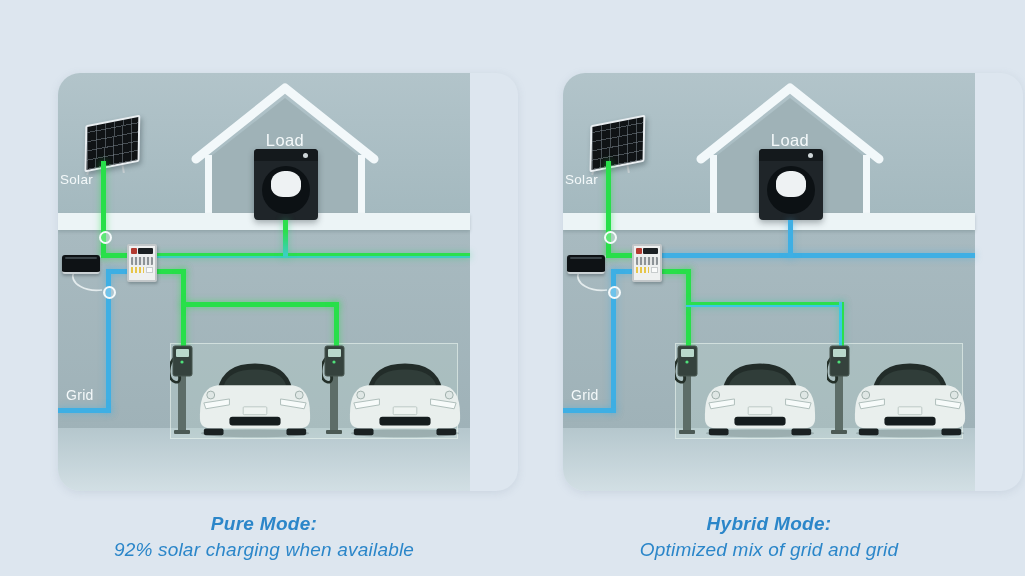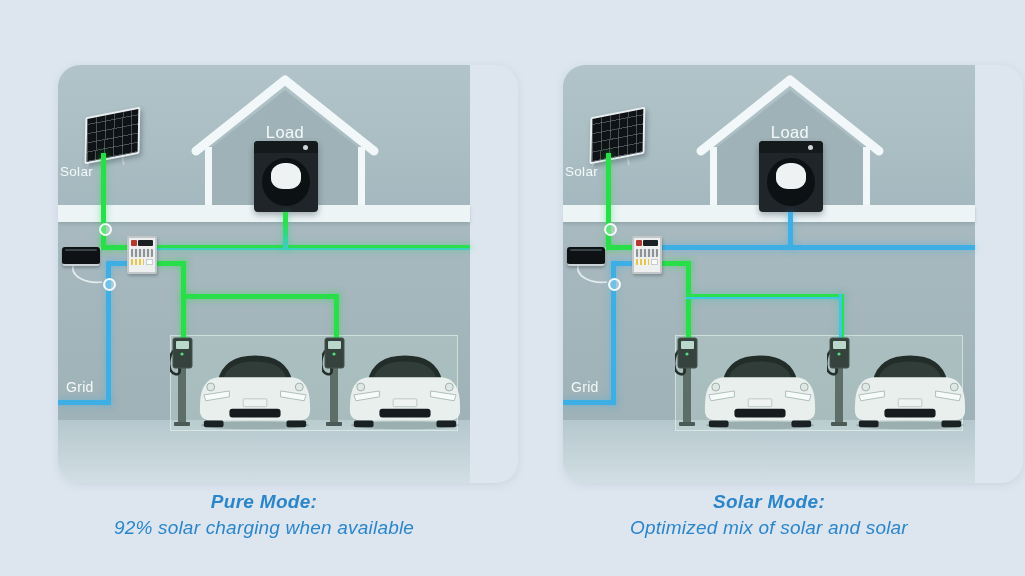--- a/index.html
+++ b/index.html
@@ -3,21 +3,21 @@
 <meta charset="utf-8">
 <style>
   html,body { margin:0; padding:0; }
   body {
     width:1025px; height:576px; position:relative;
     background:#dde6ef;
     font-family:"Liberation Sans", sans-serif;
     overflow:hidden;
   }
   .panel {
-    position:absolute; top:65px; width:460px; height:418px;
+    position:absolute; top:73px; width:460px; height:418px;
     border-radius:22px; overflow:hidden;
     box-shadow:0 2px 8px rgba(120,140,160,.18);
   }
   .panel--pure { left:58px; }
   .panel--hybrid { left:563px; }
 
   
   .bg-sky  { position:absolute; left:0; top:0; width:412px; height:140px; background:linear-gradient(#b2c4ca,#a4b9bf); z-index:0; }
   .bg-band { position:absolute; left:0; top:140px; width:412px; height:17px; background:#ecf4f6; box-shadow:0 2px 3px rgba(90,110,115,.28); z-index:2; }
   .bg-wall { position:absolute; left:0; top:157px; width:412px; height:198px; background:linear-gradient(#a8bac0,#9fb2b8); z-index:0; }
@@ -85,21 +85,21 @@
   .node { position:absolute; width:9px; height:9px; border-radius:50%; border:2px solid #f4f9fa;
     background:rgba(255,255,255,.25); z-index:8; box-sizing:content-box; }
 
   
   .zone { position:absolute; left:112px; top:270px; width:286px; height:94px;
     background:rgba(203,232,213,.20); border:1px solid rgba(240,250,244,.55); z-index:3; }
   .charger { position:absolute; z-index:7; }
   .car { position:absolute; z-index:5; }
 
   
-  .caption { position:absolute; top:491px; width:412px; text-align:center;
+  .caption { position:absolute; top:513px; width:412px; text-align:center;
     color:#2b86c9; font-style:italic; z-index:2; }
   .caption--pure { left:58px; } .caption--hybrid { left:563px; }
   .caption-title { font-size:19px; font-weight:700; letter-spacing:.3px; }
   .caption-sub { font-size:19px; margin-top:4px; letter-spacing:.2px; }
 </style>
 </head>
 <body>
 
 <div class="panel panel--pure">
   <div class="bg-sky"></div>
@@ -325,15 +325,15 @@
     <rect x="8" y="76" width="20" height="7" rx="2" fill="#1a2122"></rect>
     <rect x="92" y="76" width="20" height="7" rx="2" fill="#1a2122"></rect>
   </svg>
 </div>
 
 <div class="caption caption--pure">
   <div class="caption-title">Pure Mode:</div>
   <div class="caption-sub">92% solar charging when available</div>
 </div>
 <div class="caption caption--hybrid">
-  <div class="caption-title">Solar Mode:</div>
-  <div class="caption-sub">Optimized mix of solar and solar</div>
+  <div class="caption-title">Hybrid Mode:</div>
+  <div class="caption-sub">Optimized mix of grid and grid</div>
 </div>
 
 </body></html>

